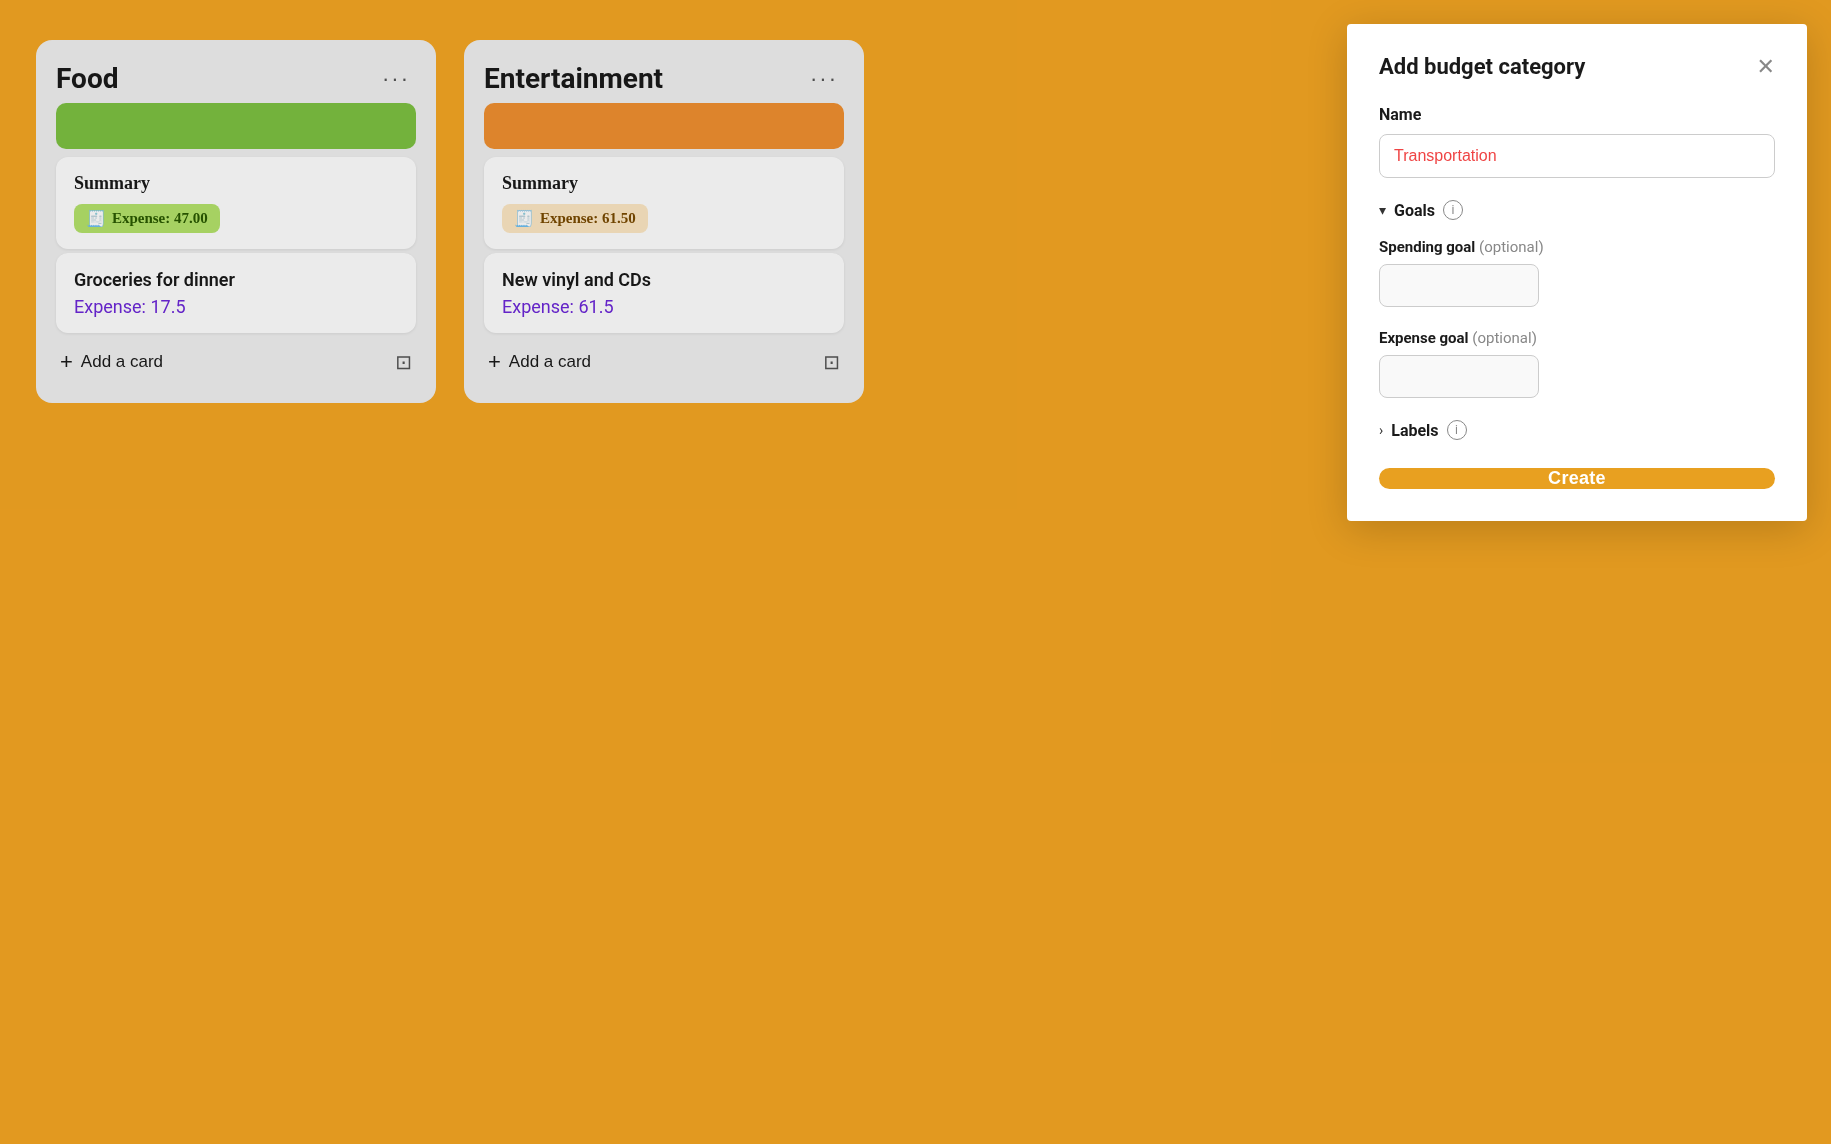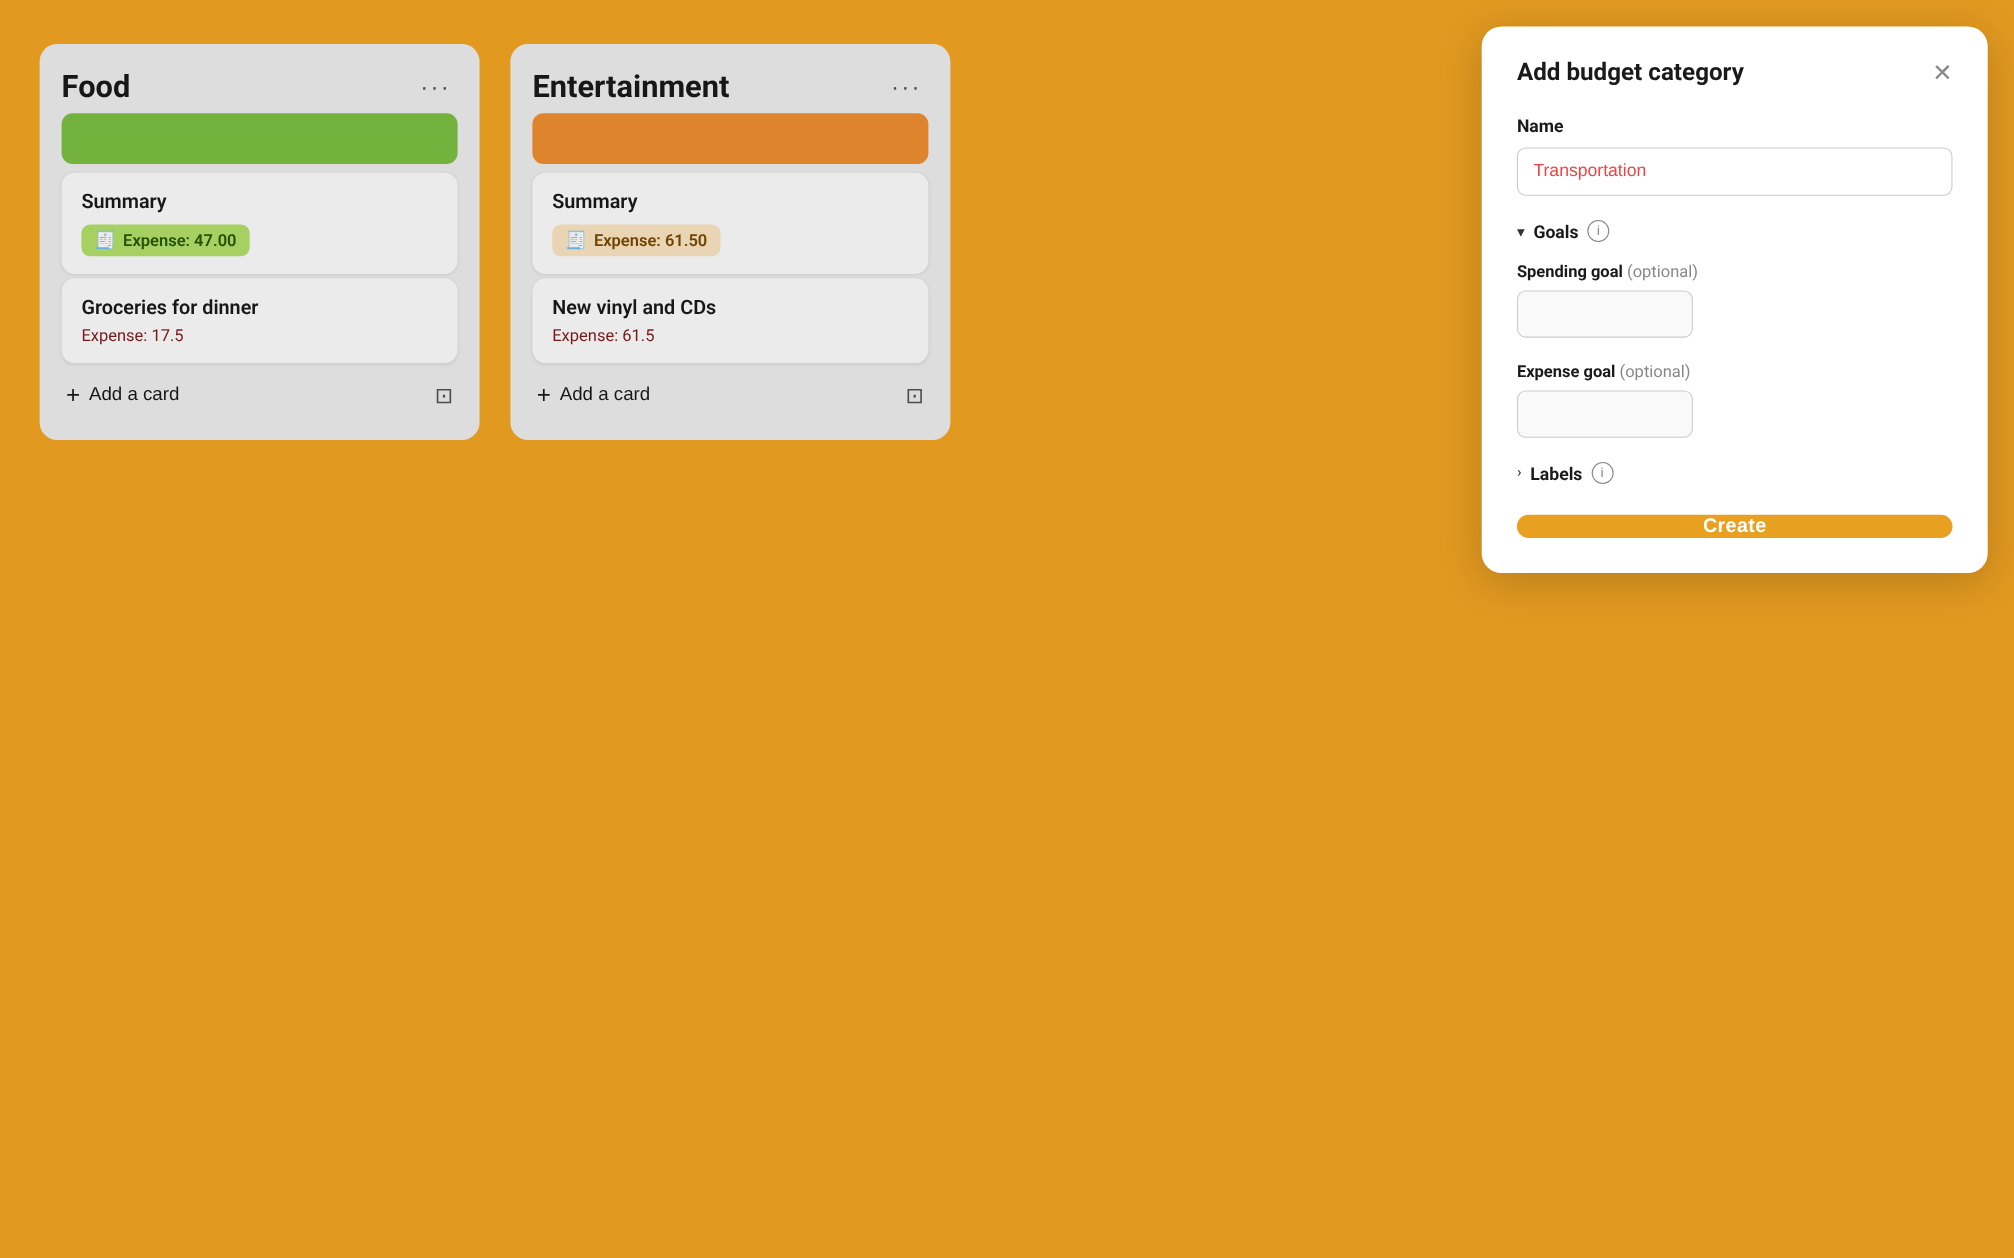--- a/index.html
+++ b/index.html
@@ -60,20 +60,21 @@
       height: 46px;
       border-radius: 10px;
       margin-bottom: 4px;
     }
 
     .summary-card {
       background: white;
       border-radius: 12px;
       padding: 16px 18px;
       box-shadow: 0 1px 3px rgba(0,0,0,0.08);
+      font-family: Liberation Serif, serif;
     }
 
     .summary-label {
       font-size: 18px;
       font-weight: 600;
       color: #1a1a1a;
       margin-bottom: 10px;
     }
 
     .expense-badge {
@@ -108,22 +109,22 @@
     }
 
     .item-title {
       font-size: 18px;
       font-weight: 600;
       color: #1a1a1a;
       margin-bottom: 6px;
     }
 
     .item-expense {
-      font-size: 15px;
-      color: #7f1d1d;
+      font-size: 18px;
+      color: #6d28d9;
     }
 
     .add-card-row {
       display: flex;
       justify-content: space-between;
       align-items: center;
       padding: 8px 4px;
       margin-top: 4px;
     }
 
@@ -157,21 +158,21 @@
       position: absolute;
       top: 0; left: 0; right: 0; bottom: 0;
       background: rgba(0,0,0,0.08);
       display: flex;
       align-items: flex-start;
       justify-content: flex-end;
     }
 
     .modal {
       background: white;
-      border-radius: 18px;
+      border-radius: 4px;
       width: 460px;
       margin: 24px 24px 0 0;
       padding: 30px 32px 32px 32px;
       box-shadow: 0 8px 40px rgba(0,0,0,0.18);
       max-height: 95vh;
       overflow-y: auto;
     }
 
     .modal-header {
       display: flex;

